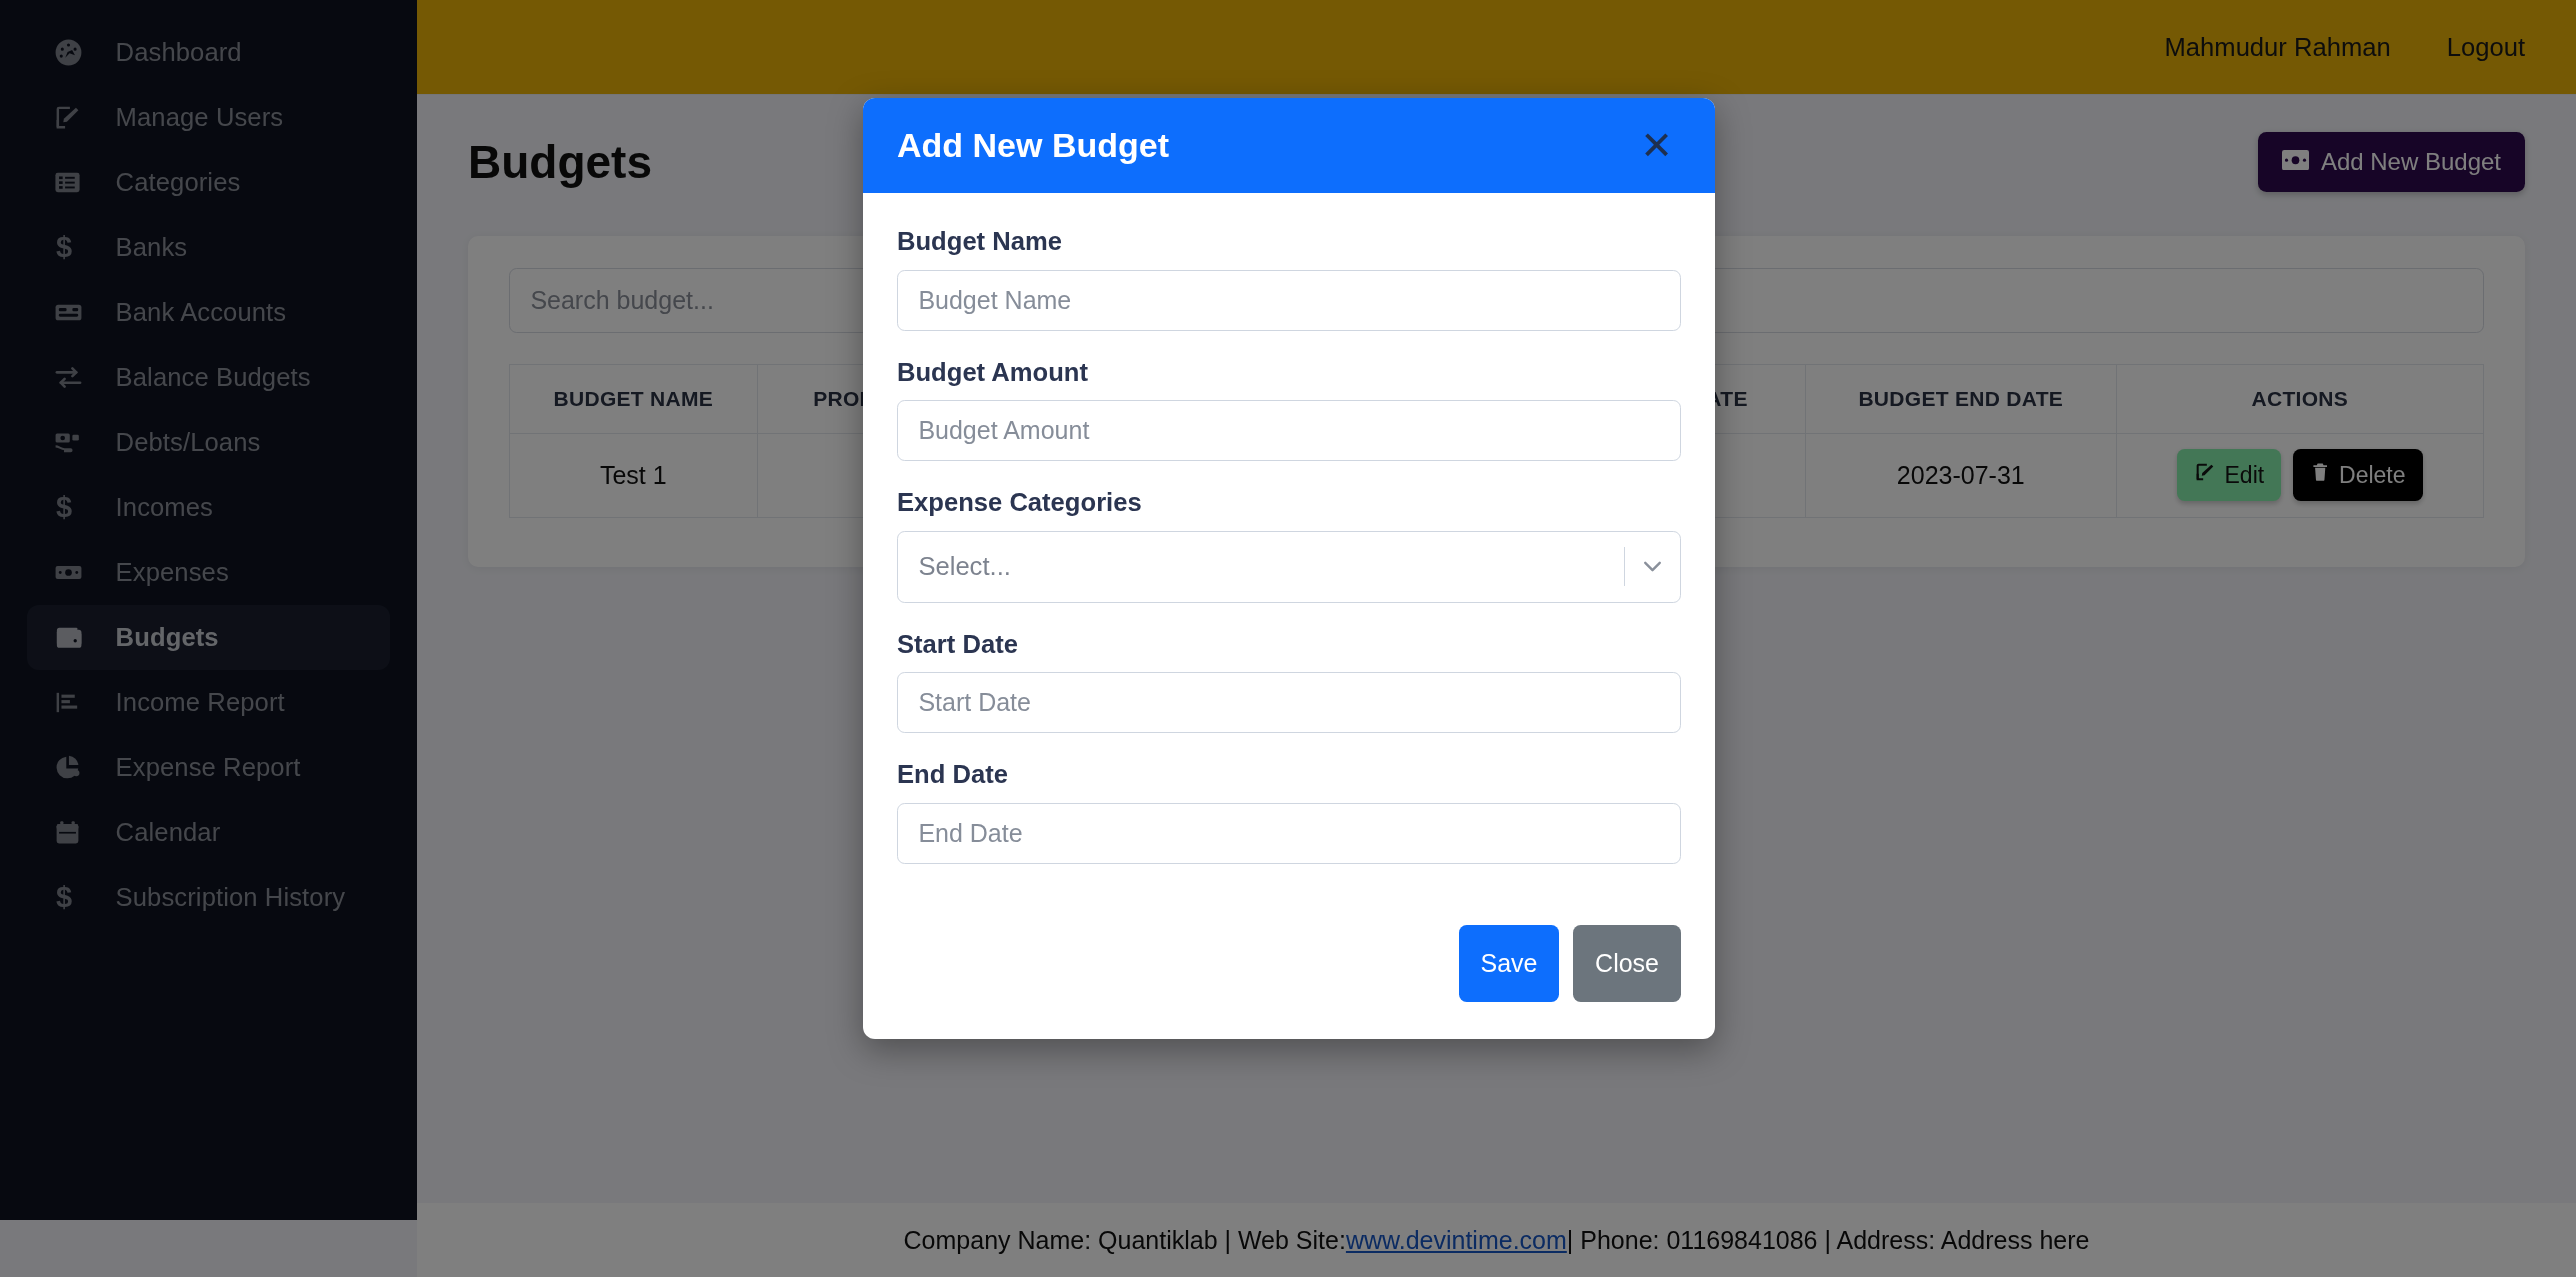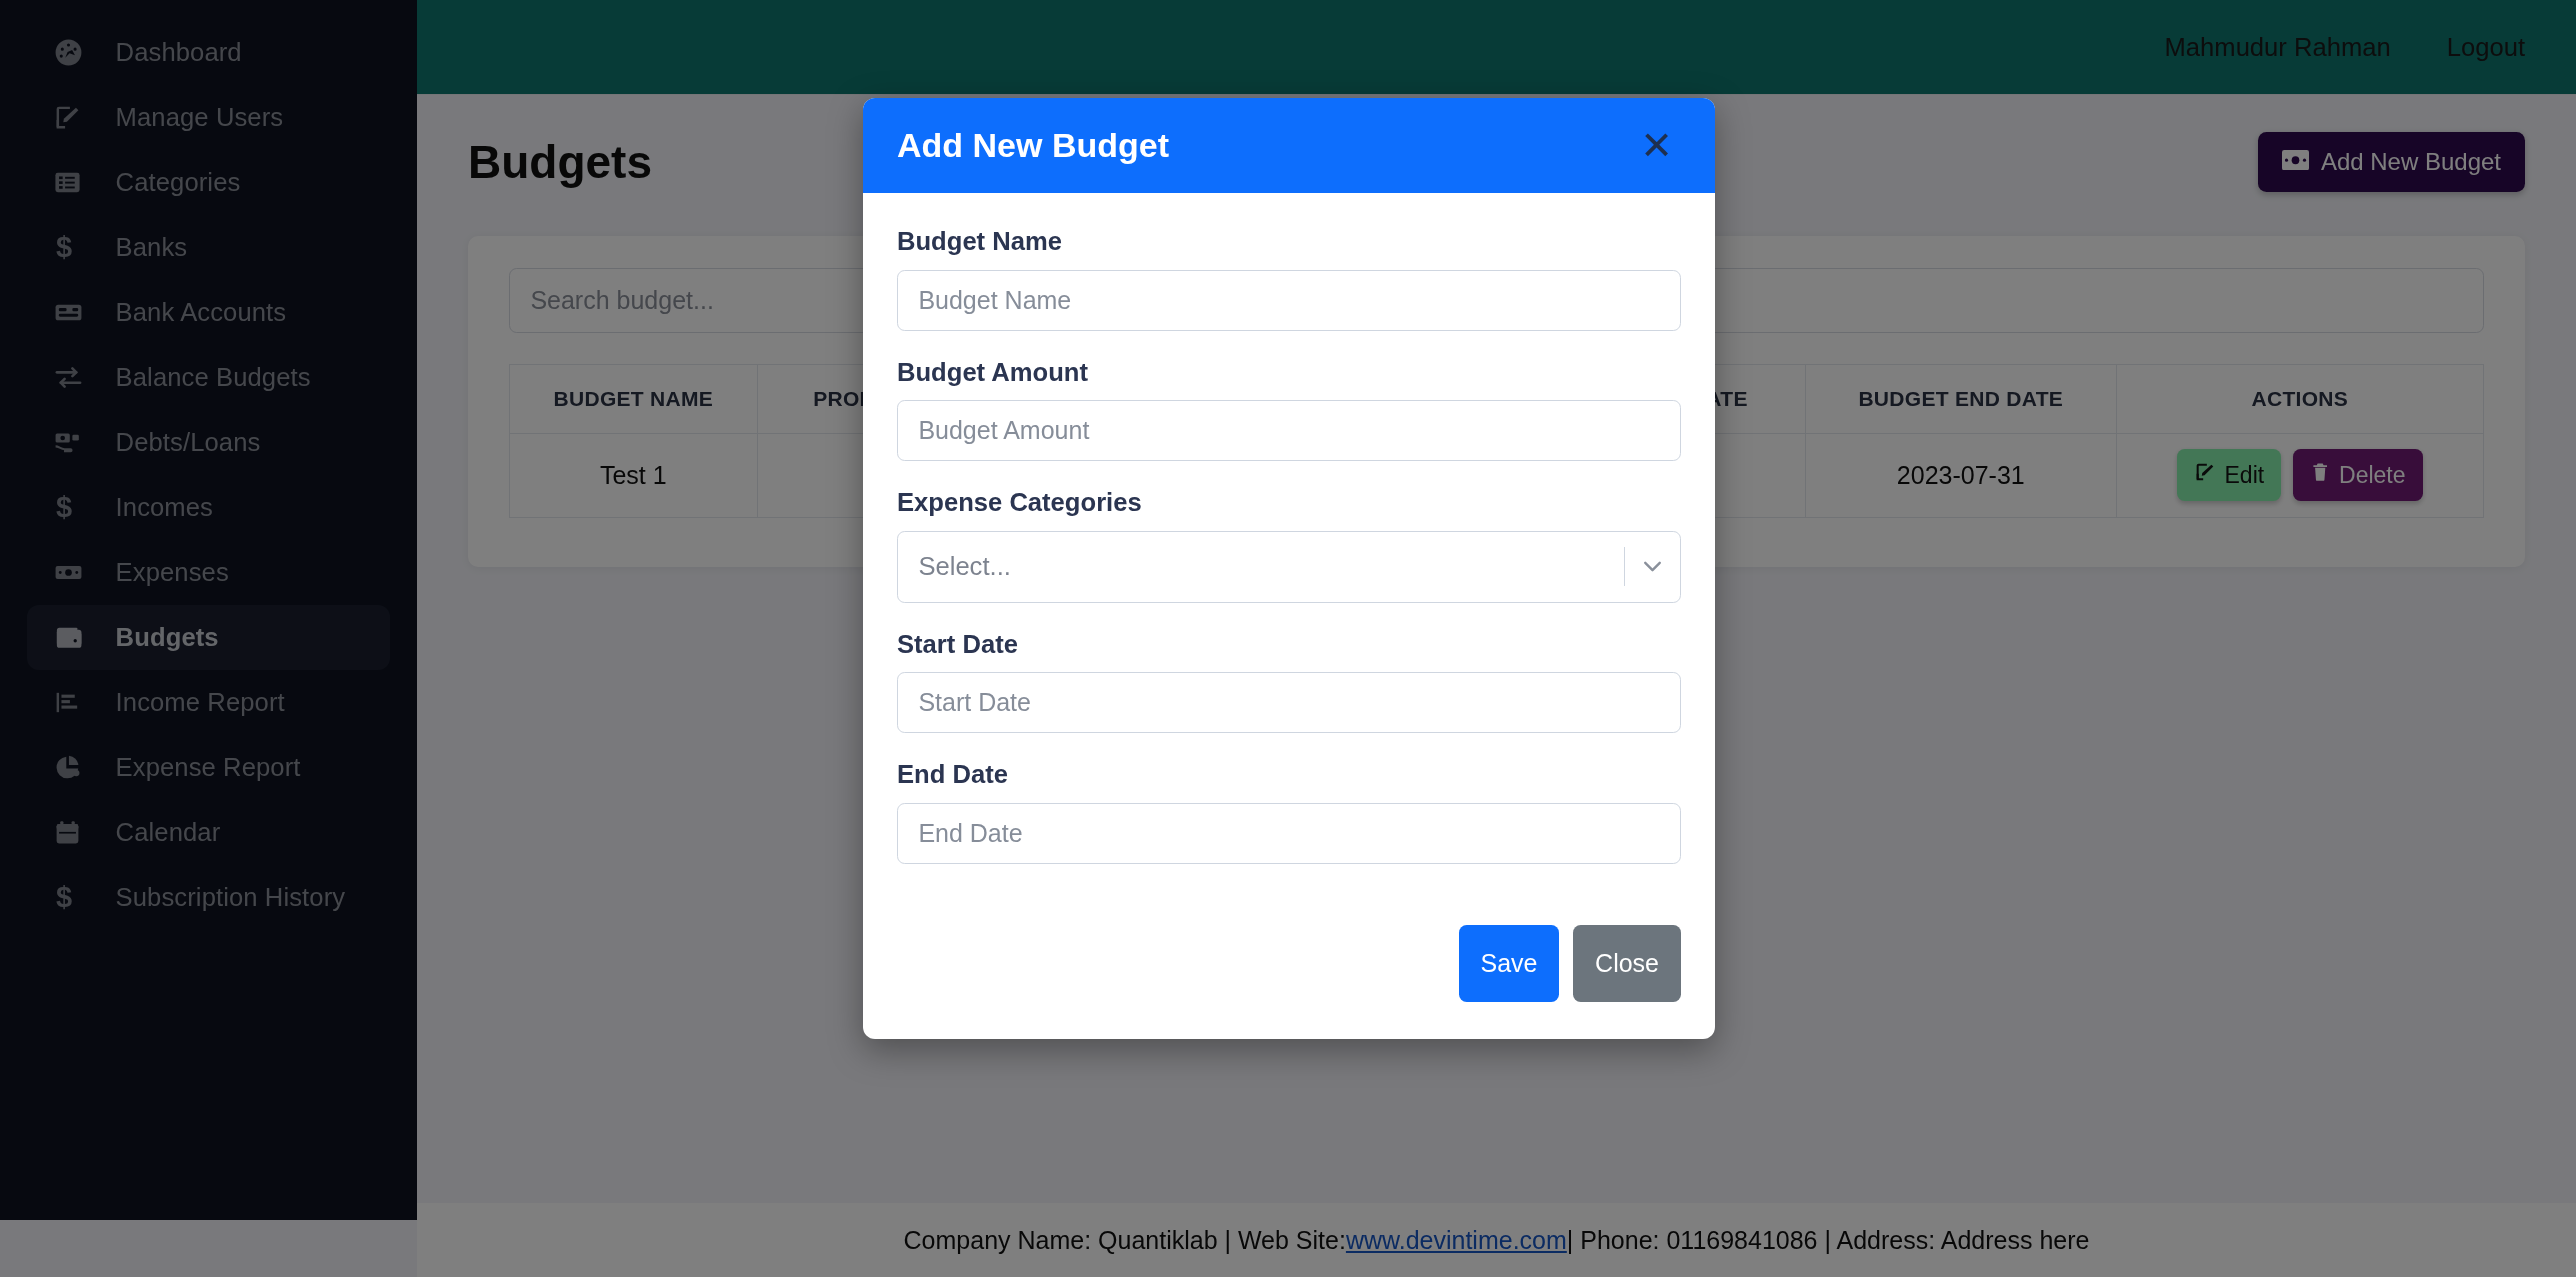--- a/index.html
+++ b/index.html
@@ -38,21 +38,21 @@
     color: #7e828c;
   }
   .nav-item.active .nav-ico { color: #b6b9c1; }
   .nav-ico svg { display:block; }
   .nav-ico .dollar { font-size: 29px; font-weight: 700; line-height: 1; padding-left: 3.4px;}
 
   
   #topbar {
     position: absolute; left: 417px; top: 0;
     width: 2159px; height: 95px;
-    background: #0f766e;
+    background: #eab308;
     display: flex; align-items: center; justify-content: flex-end;
     gap: 56px;
     padding-right: 51px;
     border-bottom: 0.9px solid #e8eaef;
   }
   #topbar .tb-link { font-size: 25.6px; color: #1a1a1a; cursor: pointer; }
 
   
   #main {
     position: absolute; left: 417px; top: 95px;
@@ -112,21 +112,21 @@
   .btn-edit, .btn-del {
     border: none; border-radius: 7.7px;
     padding: 12px 17px;
     font-size: 23px; color: #fff;
     display: flex; align-items: center; gap: 8.5px;
     cursor: pointer;
     box-shadow: 0 2.6px 5.1px rgba(0,0,0,.2);
     font-family: "Liberation Sans", sans-serif;
   }
   .btn-edit { background: #86efac; color: #141414; }
-  .btn-del  { background: #701a75; }
+  .btn-del  { background: #000000; }
 
   
   #footer {
     position: absolute; left: 417px; top: 1203px;
     width: 2159px; height: 75px;
     background: #fff;
     display: flex; align-items: center; justify-content: center;
     font-size: 25px; color: #111;
   }
   #footer a { color: #1756c4; text-decoration: underline; }

